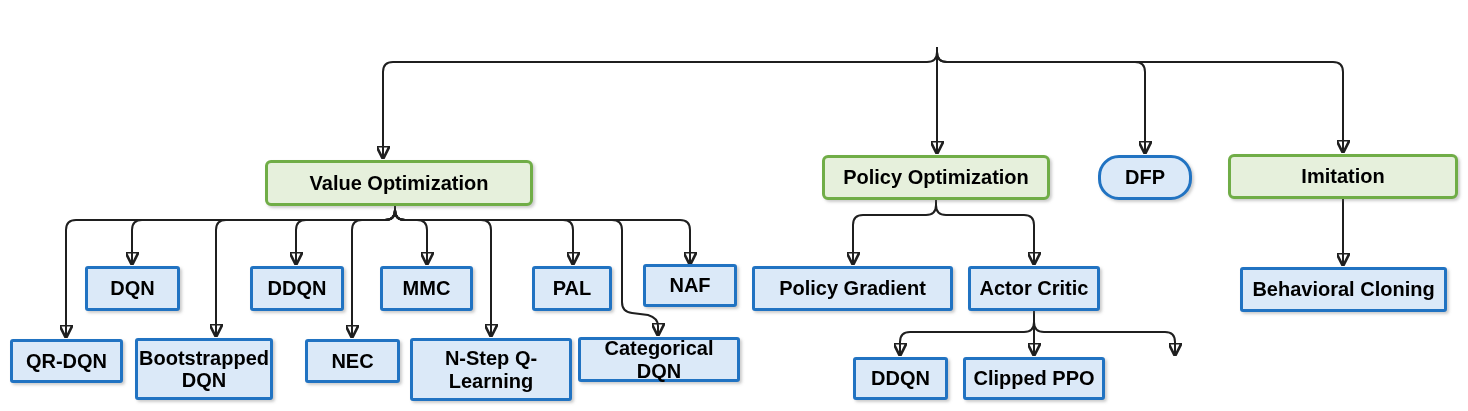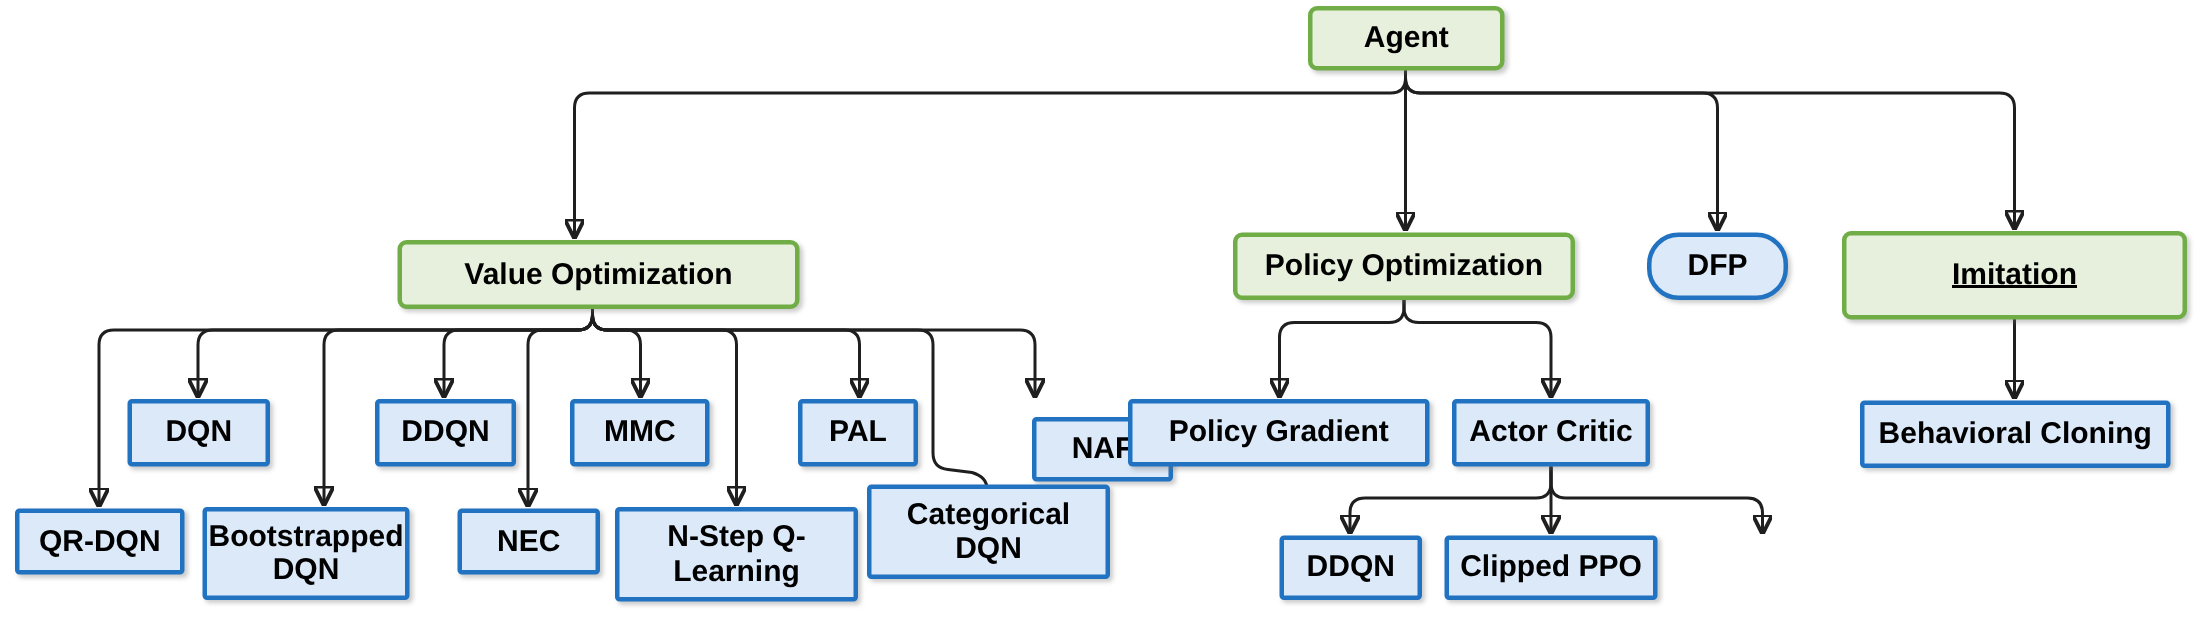--- a/index.html
+++ b/index.html
@@ -68,38 +68,37 @@
     <path d="M936,200 L936,205 Q936,215 926,215 L863,215 Q853,215 853,225 L853,264" marker-end="url(#arrow)"></path>
     <path d="M936,200 L936,205 Q936,215 946,215 L1024,215 Q1034,215 1034,225 L1034,264" marker-end="url(#arrow)"></path>
 
     <path d="M1034,311 L1034,322 Q1034,332 1024,332 L910,332 Q900,332 900,342 L900,355" marker-end="url(#arrow)"></path>
     <path d="M1034,311 L1034,355" marker-end="url(#arrow)"></path>
     <path d="M1034,311 L1034,322 Q1034,332 1044,332 L1165,332 Q1175,332 1175,342 L1175,355" marker-end="url(#arrow)"></path>
 
     <path d="M1343,199 L1343,265" marker-end="url(#arrow)"></path>
   </svg>
 
-  <div class="node category" style="left:872px;top:4px;width:131px;height:43px;">Agent</div>
 
   <div class="node category" style="left:265px;top:160px;width:268px;height:46px;">Value Optimization</div>
   <div class="node category" style="left:822px;top:155px;width:228px;height:45px;">Policy Optimization</div>
   <div class="node algorithm" style="left:1098px;top:155px;width:94px;height:45px;border-radius:21px;">DFP</div>
-  <div class="node category" style="left:1228px;top:154px;width:230px;height:59px;text-decoration:underline;">Imitation</div>
+  <div class="node category" style="left:1228px;top:154px;width:230px;height:45px;">Imitation</div>
 
   <div class="node algorithm" style="left:85px;top:266px;width:95px;height:45px;">DQN</div>
   <div class="node algorithm" style="left:250px;top:266px;width:94px;height:45px;">DDQN</div>
   <div class="node algorithm" style="left:380px;top:266px;width:93px;height:45px;">MMC</div>
   <div class="node algorithm" style="left:532px;top:266px;width:80px;height:45px;">PAL</div>
-  <div class="node algorithm" style="left:643px;top:278px;width:94px;height:43px;margin-left:45px;">NAF</div>
+  <div class="node algorithm" style="left:643px;top:264px;width:94px;height:43px;">NAF</div>
   <div class="node algorithm" style="left:752px;top:266px;width:201px;height:45px;">Policy Gradient</div>
   <div class="node algorithm" style="left:968px;top:266px;width:132px;height:45px;">Actor Critic</div>
   <div class="node algorithm" style="left:1240px;top:267px;width:207px;height:45px;">Behavioral Cloning</div>
 
   <div class="node algorithm" style="left:10px;top:339px;width:113px;height:44px;">QR-DQN</div>
   <div class="node algorithm" style="left:135px;top:338px;width:138px;height:62px;">Bootstrapped DQN</div>
   <div class="node algorithm" style="left:305px;top:339px;width:95px;height:44px;">NEC</div>
   <div class="node algorithm" style="left:410px;top:338px;width:162px;height:63px;">N-Step Q-Learning</div>
-  <div class="node algorithm" style="left:578px;top:323px;width:162px;height:63px;">Categorical DQN</div>
+  <div class="node algorithm" style="left:578px;top:337px;width:162px;height:45px;">Categorical DQN</div>
 
   <div class="node algorithm" style="left:853px;top:357px;width:95px;height:43px;">DDQN</div>
   <div class="node algorithm" style="left:963px;top:357px;width:142px;height:43px;">Clipped PPO</div>
 
 </div>
 
 </body></html>

